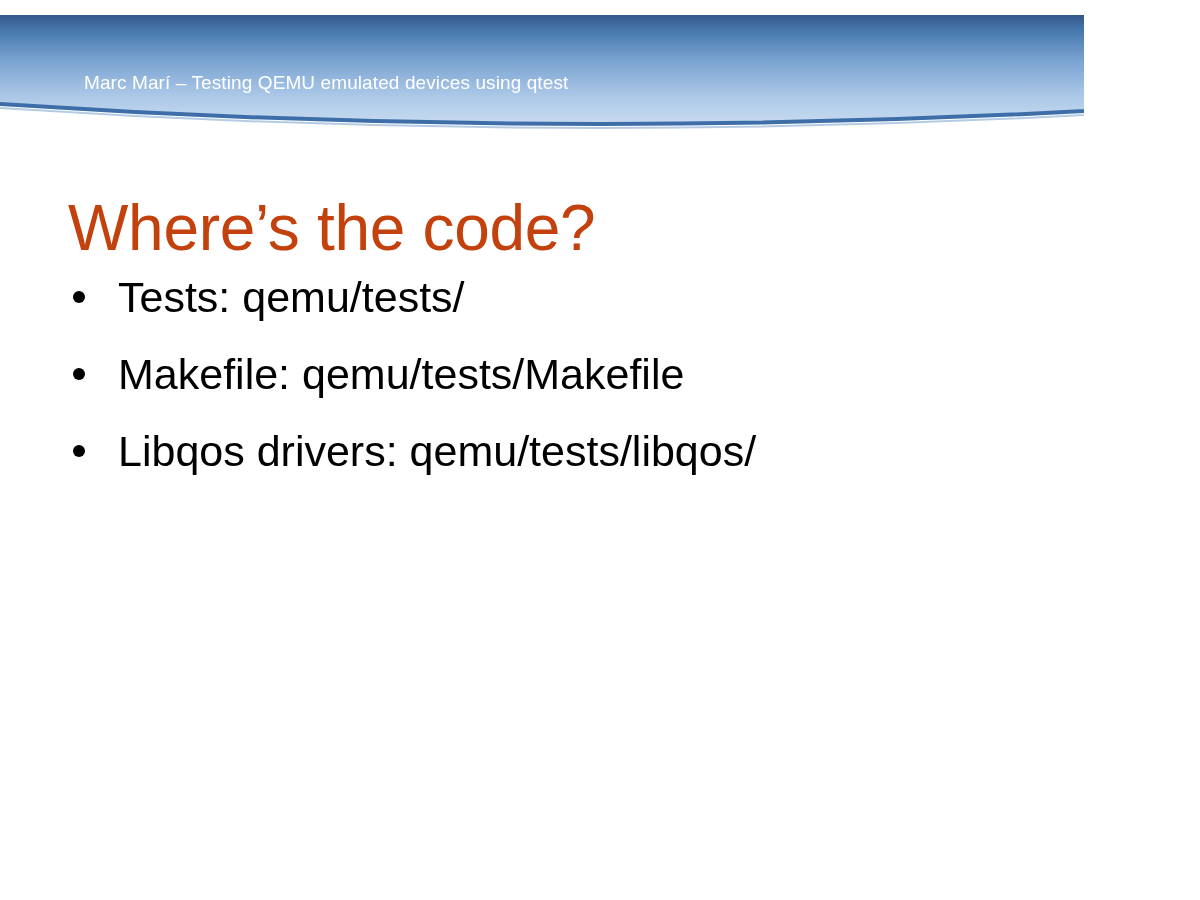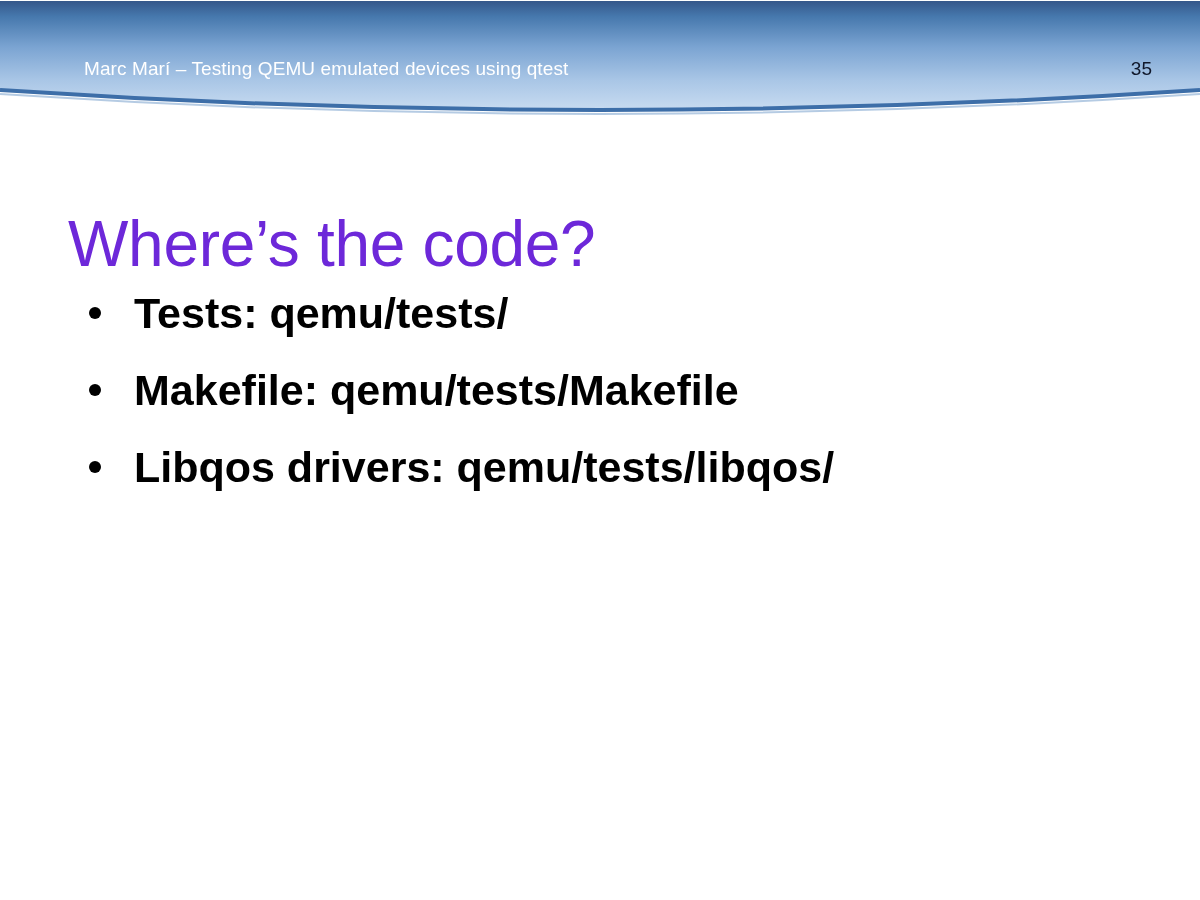--- a/index.html
+++ b/index.html
@@ -15,22 +15,22 @@
     width: 1200px;
     height: 900px;
     background: #ffffff;
     overflow: hidden;
   }
 
   
   #header-band {
     position: absolute;
     left: 0;
-    top: 1px;
-    width: 1200px;
+    top: 15px;
+    width: 1084px;
     height: 120px;
     overflow: hidden;
   }
   #header-band svg {
     display: block;
     position: absolute;
     left: 0;
     top: 0;
   }
   #header-title {
@@ -53,38 +53,37 @@
     font-size: 19px;
     line-height: 24px;
     color: #0f172a;
     z-index: 5;
   }
 
   
   #slide-title {
     position: absolute;
     left: 68px;
-    top: 162px;
+    top: 146px;
     font-size: 64px;
     line-height: 78px;
-    color: #6d28d9;
+    color: #c2410c;
     font-weight: normal;
     letter-spacing: -0.3px;
     white-space: nowrap;
   }
 
   #bullet-list {
     position: absolute;
     left: 68px;
     top: 272px;
     width: 1060px;
     list-style: none;
-    margin: 16px;
+    margin: 0;
     padding: 0;
-    font-weight: bold;
   }
   #bullet-list li {
     position: relative;
     padding-left: 50px;
     height: 77px;
     color: #000000;
     font-size: 43px;
     line-height: 51px;
     white-space: nowrap;
   }

